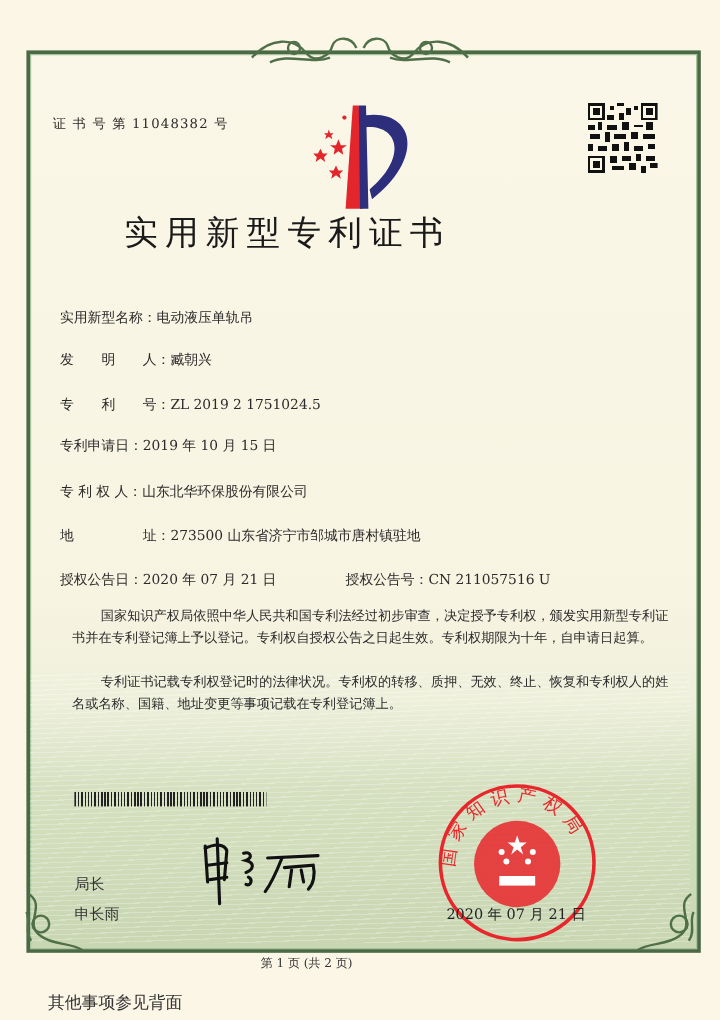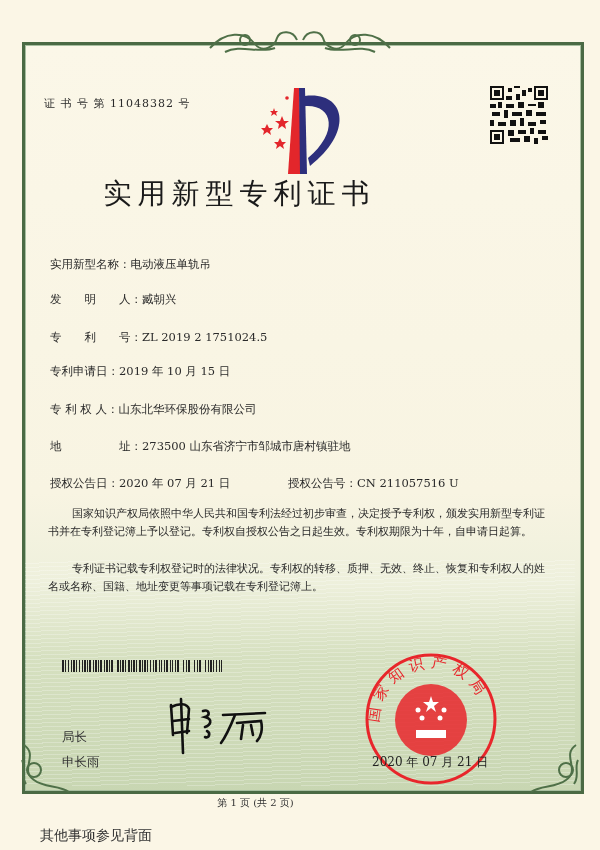--- a/index.html
+++ b/index.html
@@ -12,21 +12,21 @@
          background:repeating-linear-gradient(178deg,rgba(255,255,255,0) 0 3px,rgba(255,255,255,0.25) 3px 4px);}
   .ornament-top{position:absolute;left:205px;top:26px;width:190px;height:32px;}
   .corner{position:absolute;width:60px;height:60px;}
   .cert-no{position:absolute;left:44px;top:96px;font-size:11px;letter-spacing:1px;}
   .logo{position:absolute;left:250px;top:86px;width:110px;height:90px;}
   .qr{position:absolute;left:490px;top:85px;width:58px;height:60px;}
   .title{position:absolute;left:0;width:479px;top:175px;text-align:center;
          font-family:"DejaVu Sans","Liberation Sans",sans-serif;font-size:28px;letter-spacing:6px;color:#1a1a1a;}
   .field{position:absolute;left:50px;font-size:11.5px;white-space:nowrap;}
   .lbl{display:inline-block;}
-  .para{position:absolute;left:48px;width:500px;font-size:11px;line-height:18px;text-indent:24px;}
+  .para{position:absolute;left:60px;width:500px;font-size:11px;line-height:18px;text-indent:24px;}
   .barcode{position:absolute;left:62px;top:660px;width:160px;height:12px;
            background:repeating-linear-gradient(90deg,#222 0 1.5px,transparent 1.5px 3px,#222 3px 4px,transparent 4px 5.5px);}
   .director{position:absolute;left:62px;font-family:"DejaVu Sans","Liberation Sans",sans-serif;font-size:12.5px;color:#333;margin-top:20px;}
   .signature{position:absolute;left:165px;top:695px;width:110px;height:60px;}
   .seal{position:absolute;left:362px;top:650px;width:138px;height:138px;}
   .seal-date{position:absolute;left:372px;top:754px;font-size:12px;color:#222;}
   .page-no{position:absolute;left:0;width:511px;top:796px;text-align:center;font-size:10px;color:#333;}
   .footer-note{position:absolute;left:0;width:600px;top:827px;text-align:left;font-size:14px;color:#333;margin-left:40px;}
 </style>
 </head>

